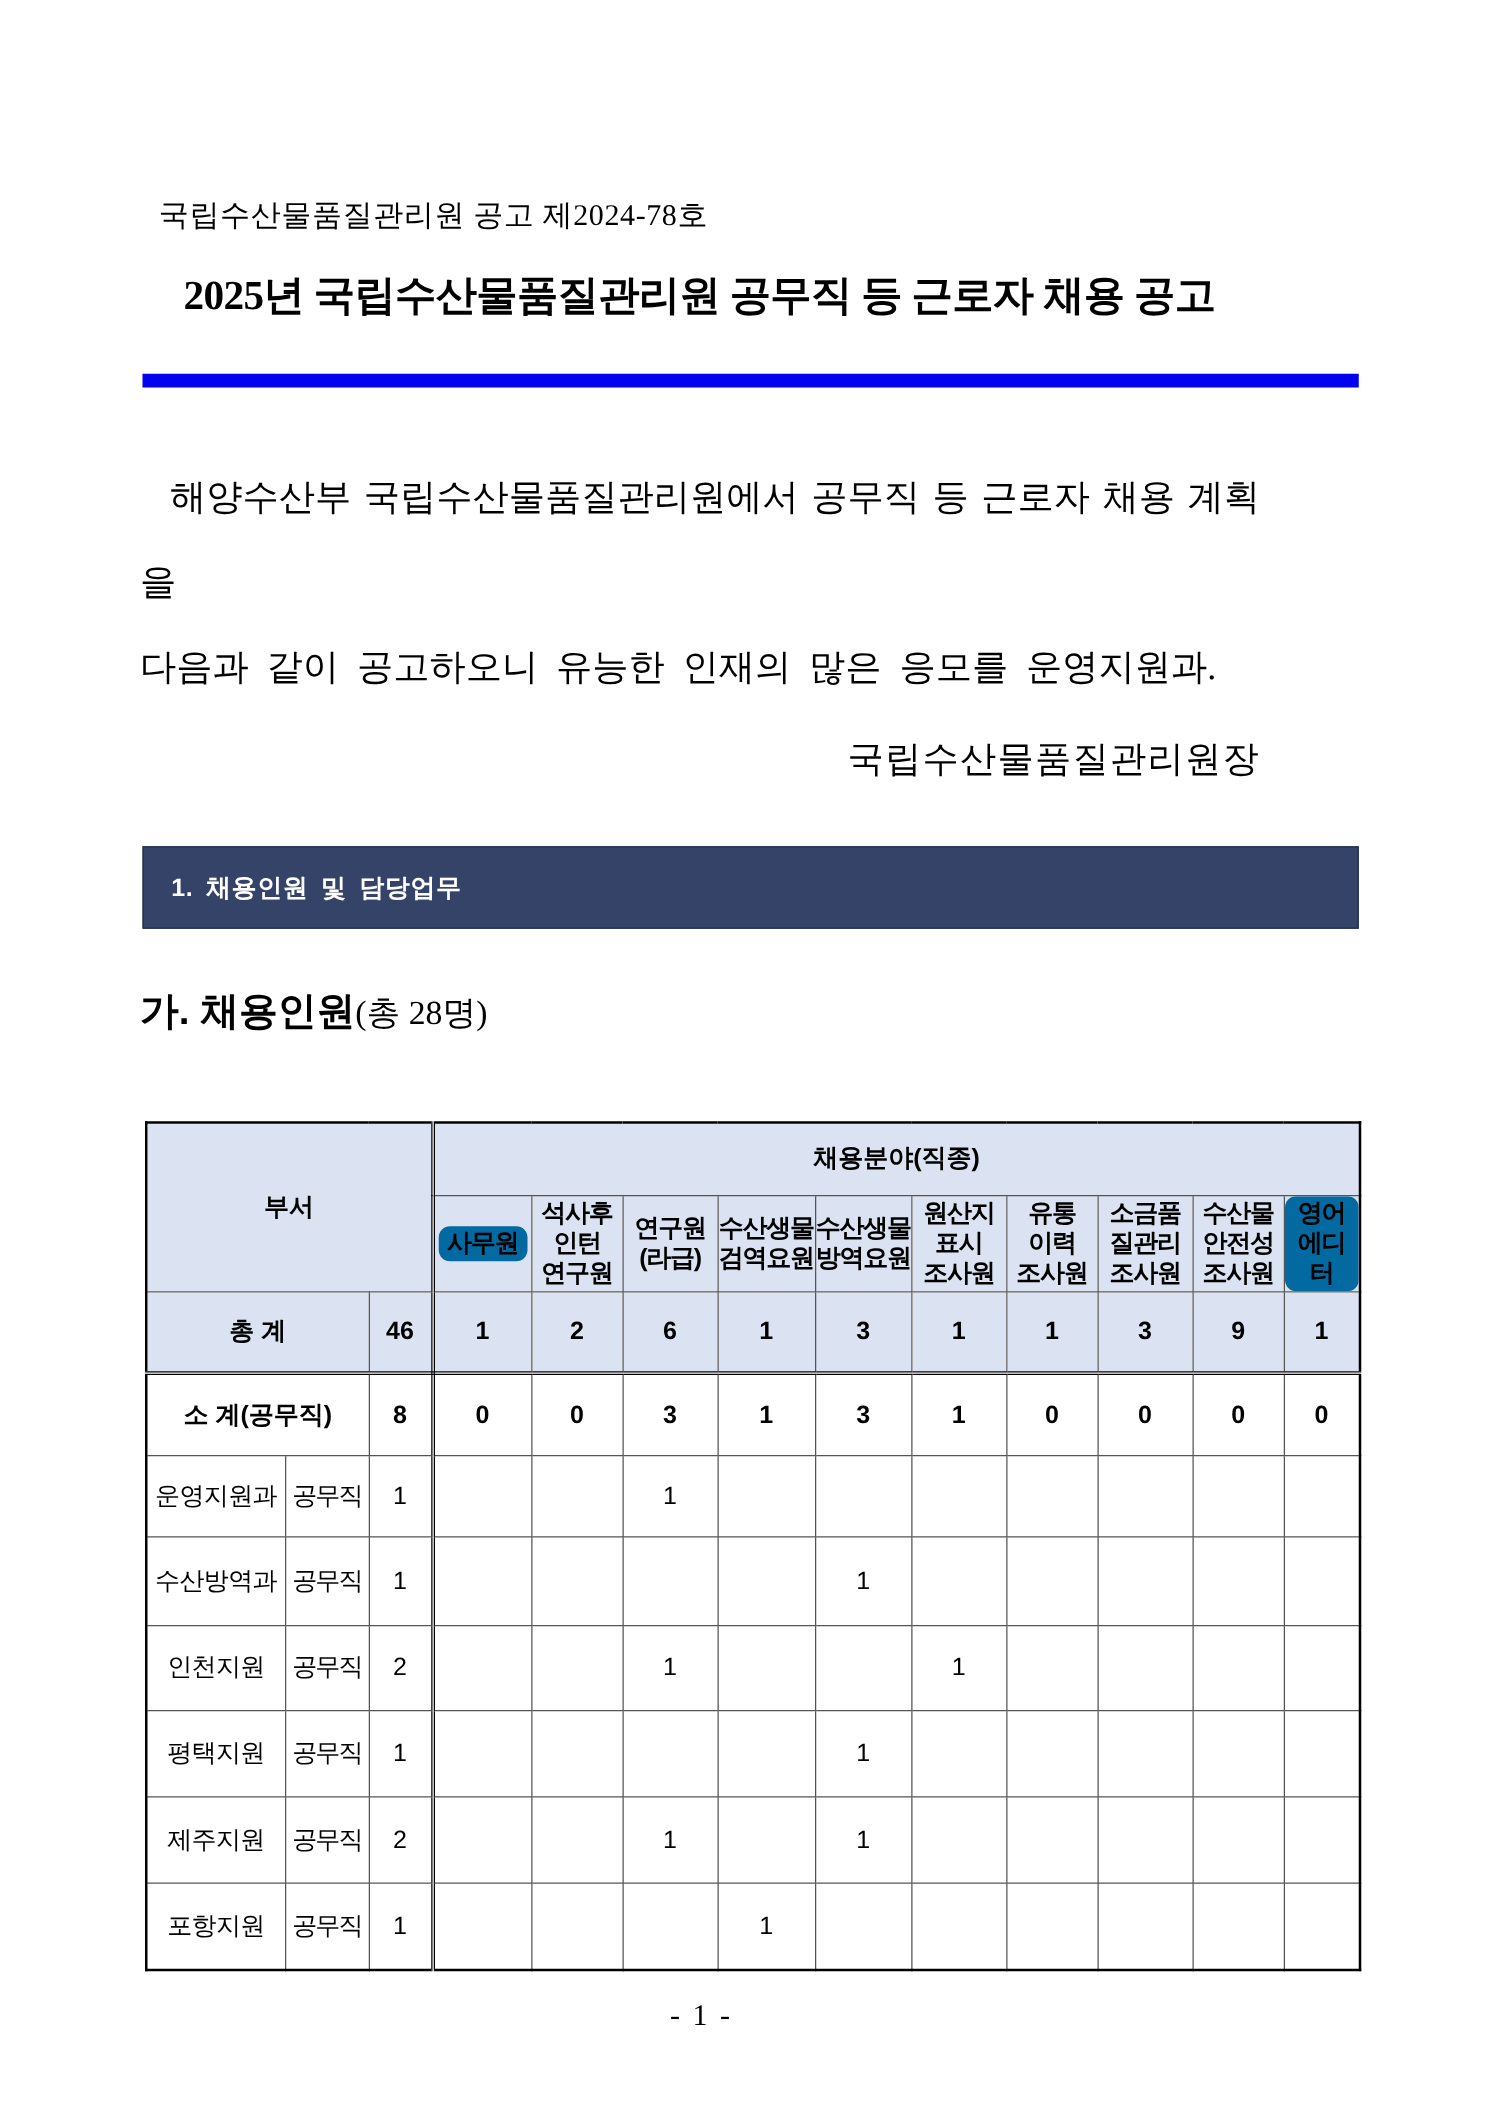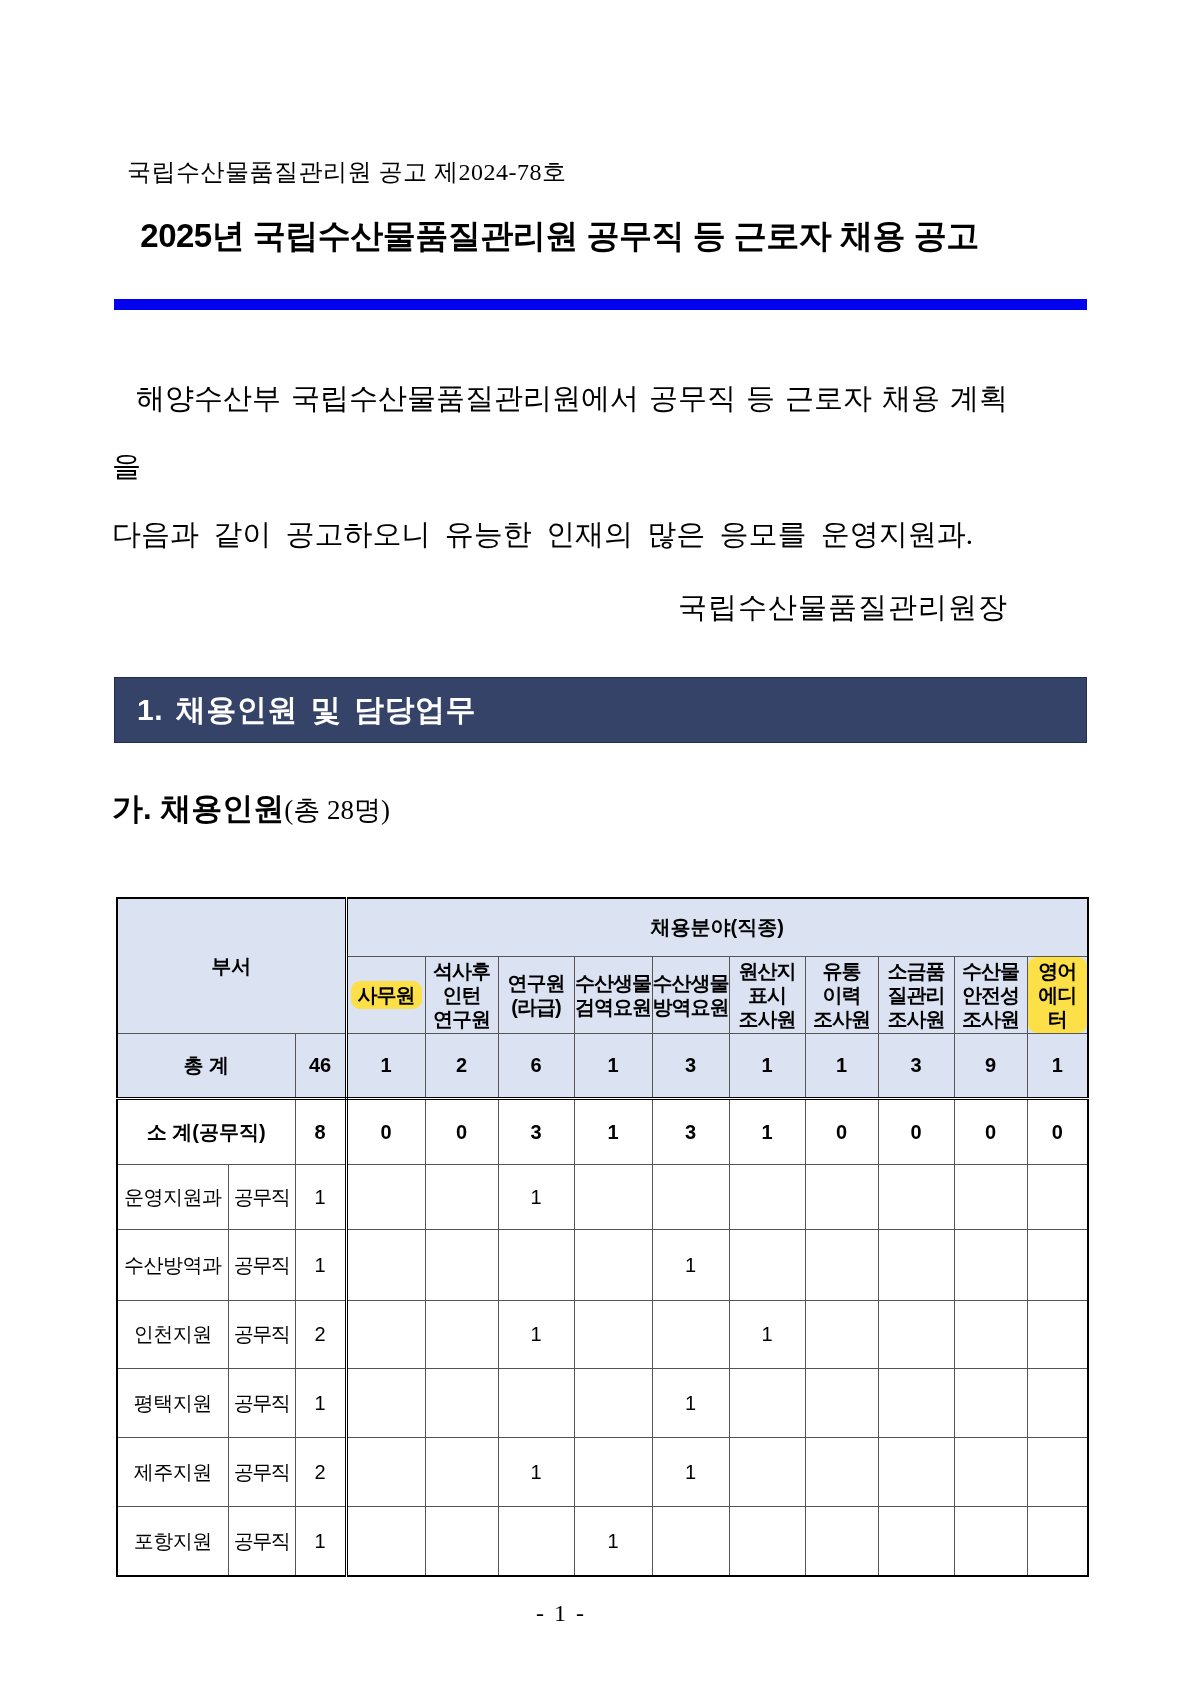--- a/index.html
+++ b/index.html
@@ -8,21 +8,21 @@
     position:relative; width:1190px; height:1682px; background:#ffffff;
     font-family:"Liberation Serif", serif; color:#000;
     overflow:hidden; margin:0 auto;
   }
   .notice {
     position:absolute; left:127px; top:156px;
     font-size:24px; letter-spacing:0.5px; white-space:nowrap;
   }
   .doc-title {
     position:absolute; left:112px; top:214px; width:895px;
-    text-align:center; font-family:Liberation Sans, sans-serif;
+    text-align:center; font-family:Liberation Serif, serif;
     font-weight:bold; font-size:33px; white-space:nowrap; letter-spacing:-0.5px;
   }
   .rule-blue {
     position:absolute; left:114px; top:299px; width:973px; height:11px;
     background:#0202ee;
   }
   .para { position:absolute; left:112px; top:364px; width:896px;
     font-size:29px; line-height:68px; }
   .para .l1 { text-indent:24px; text-align:justify; text-align-last:justify; }
   .para .l2 { text-align:left; word-spacing:7px; }
@@ -32,21 +32,21 @@
   }
   .date-line { top:527px; word-spacing:6px; }
   .signer-line { top:588px; letter-spacing:1px; }
   .section-bar {
     position:absolute; left:114px; top:677px; width:973px; height:66px;
     background:#364369; border:1px solid #222c4d;
     display:flex; align-items:center; padding-left:22px;
   }
   .section-bar span {
     color:#ffffff; font-family:"Liberation Sans", sans-serif;
-    font-weight:bold; font-size:30px; letter-spacing:0.5px; word-spacing:4px;
+    font-weight:bold; font-size:20px; letter-spacing:0.5px; word-spacing:4px;
   }
   .subsection { position:absolute; left:112px; top:772px; white-space:nowrap;margin-top:16px; }
   .subsection .t {
     font-family:"Liberation Sans", sans-serif; font-weight:bold; font-size:31px;
   }
   .subsection .s { font-size:27px; }
 
   table.recruit {
     position:absolute; left:116px; top:897px;
     border-collapse:collapse; table-layout:fixed;
@@ -60,21 +60,21 @@
   td.hdr { background:#dbe2f2; font-weight:bold; }
   td.big { font-size:22px; }
   td.num { font-weight:bold; font-size:21px; }
   td.job { white-space:pre-line; font-size:20px; letter-spacing:-1px; }
   td.dept { font-size:21px; letter-spacing:-0.5px; }
   td.typ { font-size:19px; letter-spacing:-1.5px; }
   td.val { font-size:20px; font-weight:normal; }
   .dbl-r { border-right:3px double #000 !important; }
   .dbl-b td { border-bottom:3px double #000 !important; }
   .hl {
-    background:#fde047; border-radius:9px; padding:2px 7px; display:inline-block;
+    background:#0369a1; border-radius:9px; padding:2px 7px; display:inline-block;
   }
   .footer-page {
     position:absolute; left:112px; top:1600px; width:896px; text-align:center;
     font-size:24px; word-spacing:4px;
   }
 </style>
 </head>
 <body>
 
 <div class="page">

